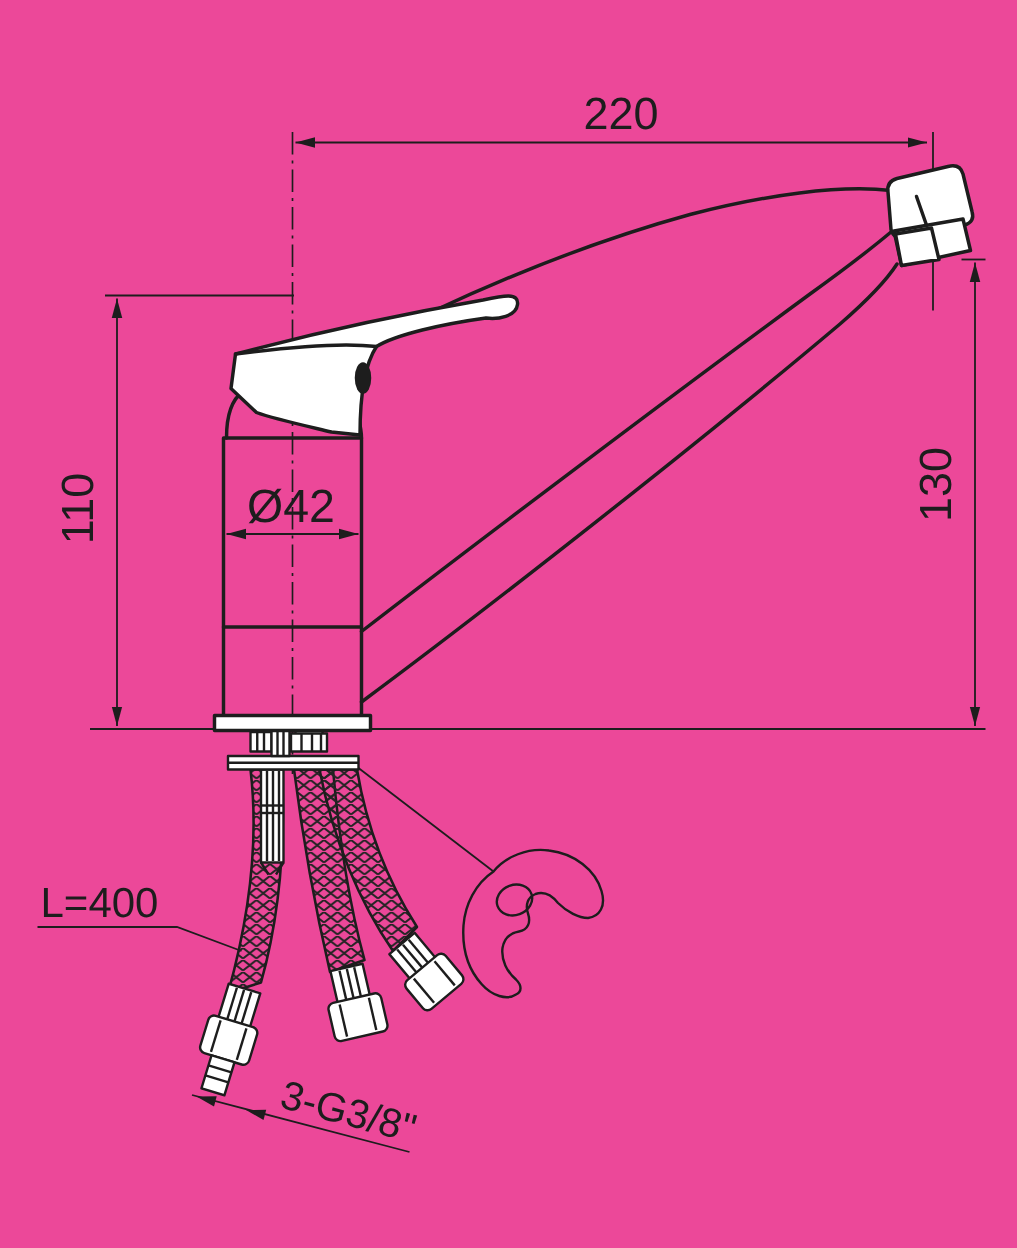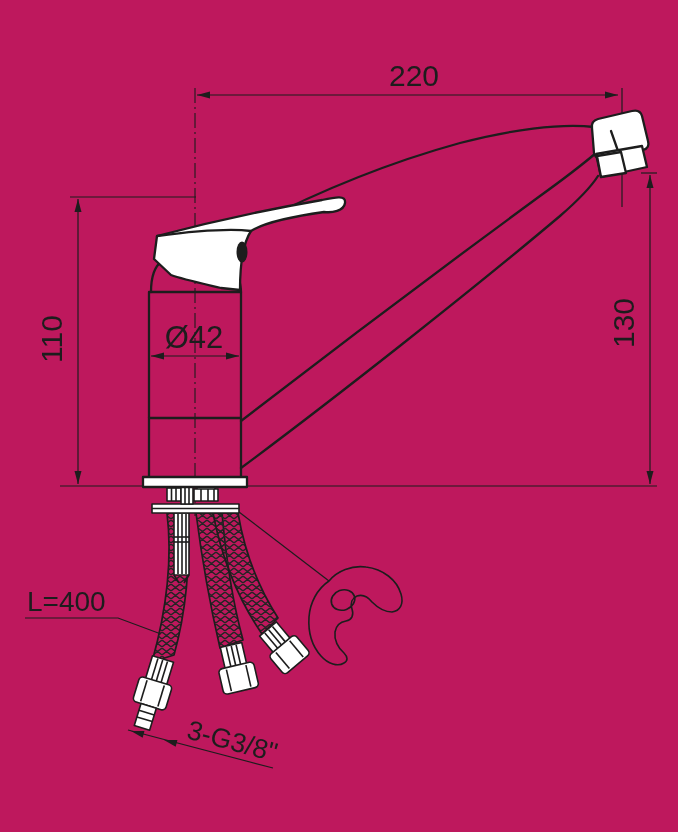--- a/index.html
+++ b/index.html
@@ -1,19 +1,19 @@
 <!DOCTYPE html>
 <html><head>
 <meta charset="utf-8">
 <style>
   html,body{margin:0;padding:0;background:#ffffff;}
   .stage{
     position:relative;
     width:678px;height:832px;
-    background:#be185d;
+    background:#ec4899;
     font-family:"Liberation Sans", sans-serif;
     overflow:hidden;
   }
   svg{position:absolute;left:0;top:0;}
   .dim{stroke:#1d1d1d;stroke-width:1.2;fill:none;}
   .cl{stroke:#1d1d1d;stroke-width:1.1;fill:none;stroke-dasharray:15 4 2 4;}
   .out{stroke:#1d1d1d;stroke-width:2.3;fill:none;stroke-linecap:round;stroke-linejoin:round;}
   .outf{stroke:#1d1d1d;stroke-width:2.3;fill:#ffffff;stroke-linejoin:round;}
   .det{stroke:#1d1d1d;stroke-width:1.6;fill:none;stroke-linejoin:round;}
   .detf{stroke:#1d1d1d;stroke-width:1.6;fill:#ffffff;stroke-linejoin:round;}

